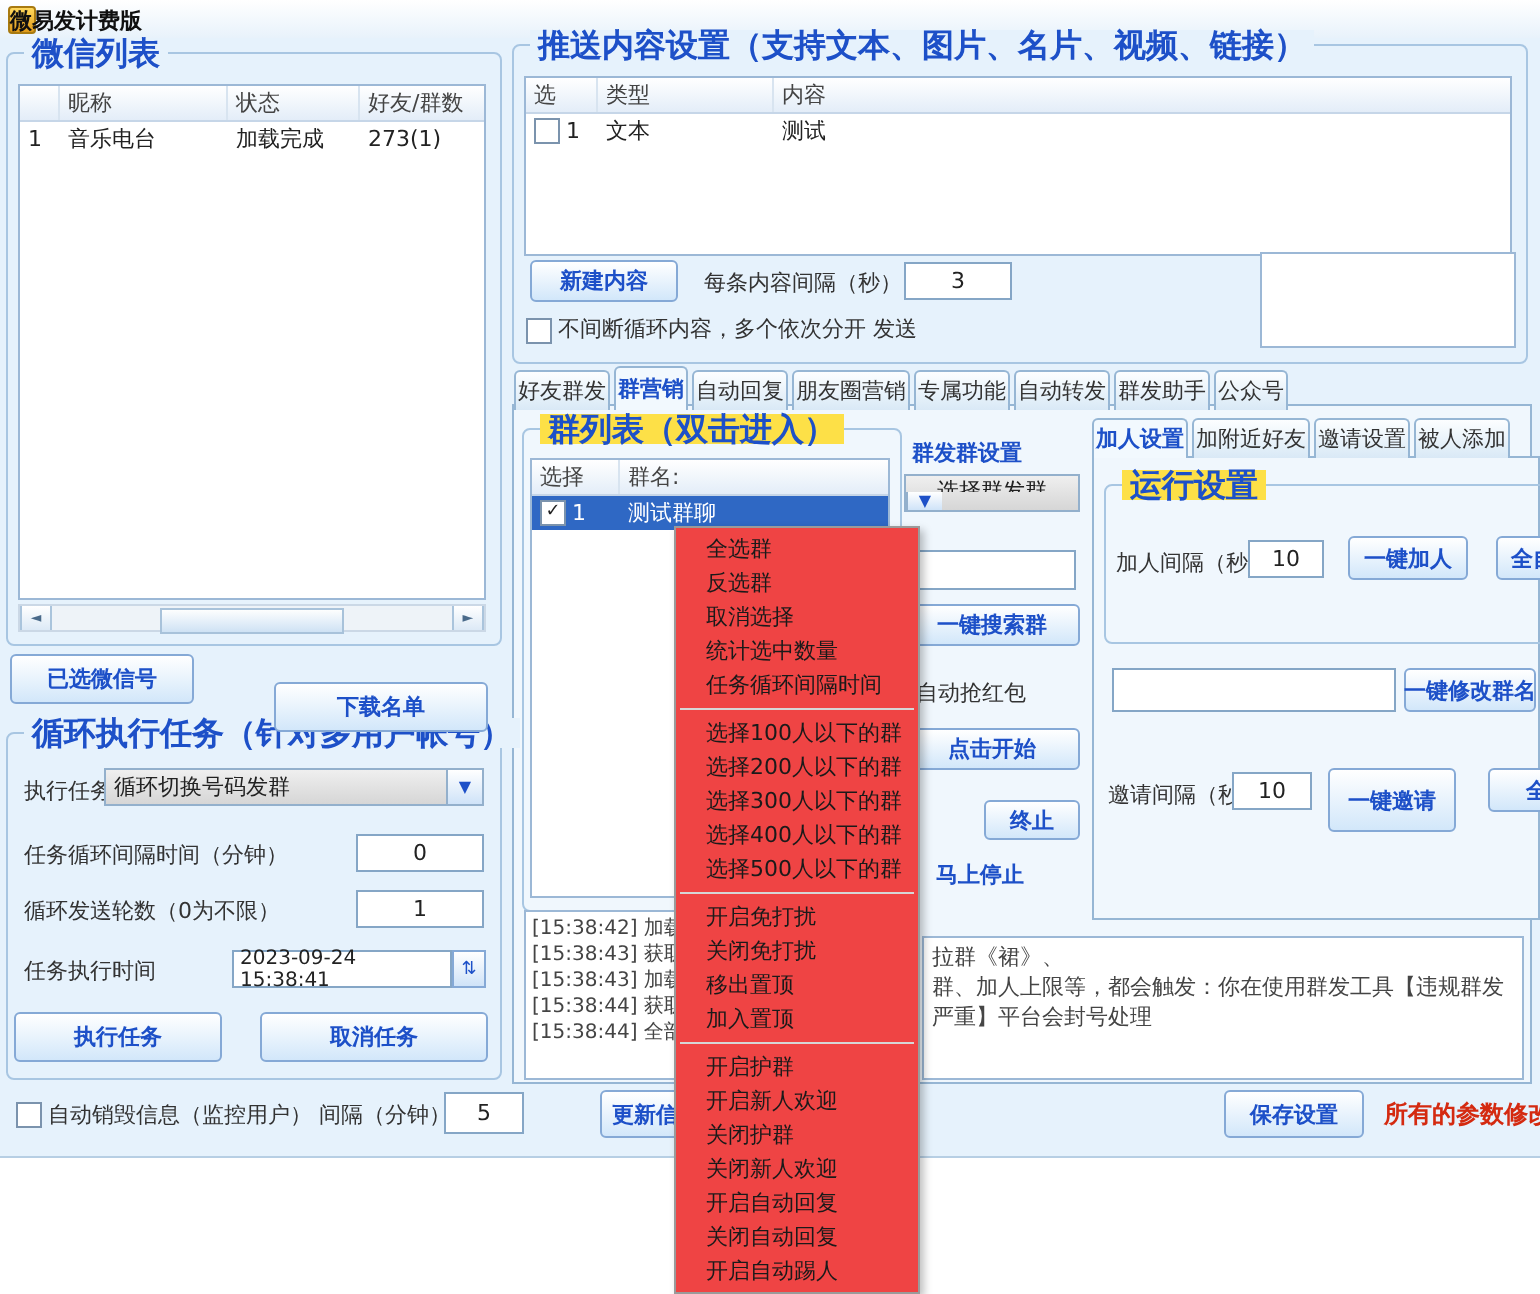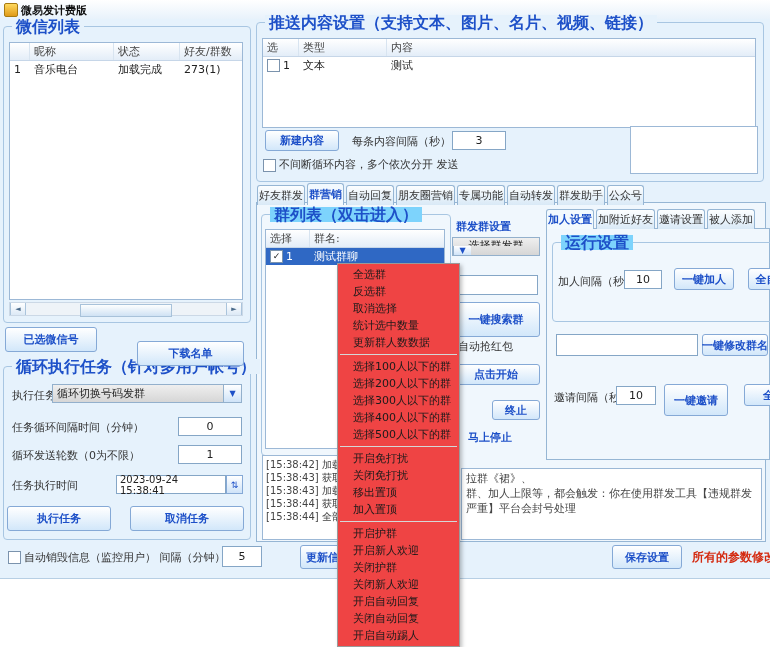--- a/index.html
+++ b/index.html
@@ -1,24 +1,24 @@
 <!DOCTYPE html>
 <html><head>
 <meta charset="utf-8">
 <style>
   html,body{margin:0;padding:0;}
   body{font-family:"DejaVu Sans",sans-serif;}
   #app{position:relative;width:770px;height:647px;background:#fff;overflow:hidden;}
   .win{position:absolute;left:0;top:0;width:770px;height:578px;background:#e6f2fc;border-bottom:1px solid #b7cfe4;}
   .titlebar{position:absolute;left:0;top:0;width:770px;height:19px;background:linear-gradient(#ffffff,#e8f2fb);}
   .ticon{position:absolute;left:4px;top:3px;width:12px;height:12px;background:linear-gradient(#ffd95e,#e09a18);border:1px solid #a87a10;border-radius:2px;}
-  .ttext{position:absolute;left:21px;top:3px;font-size:11px;font-weight:bold;color:#101010;white-space:nowrap;font-family:Liberation Mono, monospace;}
+  .ttext{position:absolute;left:5px;top:3px;font-size:11px;font-weight:bold;color:#101010;white-space:nowrap;font-family:Liberation Mono, monospace;}
   .gb{position:absolute;border:1px solid #a8c6e2;border-radius:4px;z-index:2;}
   .gt{position:absolute;top:-8px;left:8px;background:#e6f2fc;padding:0 4px;font-size:16px;font-weight:bold;color:#1d50c8;line-height:15px;white-space:nowrap;}
-  .gt2{background:#7dd3fc;}
+  .gt2{background:#fde047;}
   .btn{position:absolute;display:flex;align-items:center;justify-content:center;border:1px solid #85a9d6;border-radius:3px;background:linear-gradient(#ffffff,#d2e7fa);color:#1d50c8;font-size:11px;font-weight:bold;white-space:nowrap;cursor:pointer;z-index:3;box-sizing:border-box;}
   .inp{position:absolute;border:1px solid #85a6c6;background:#fff;font-size:11px;font-family:inherit;padding:0 3px;box-sizing:border-box;z-index:3;color:#222;}
   input.inp{outline:none;}
   .inp.num{text-align:center;}
   .dtext{display:flex;align-items:center;font-size:10px;}
   .lbl{position:absolute;font-size:11px;color:#333;white-space:nowrap;z-index:3;}
   .lbl.blue{color:#1d50c8;font-weight:bold;}
   .tbl{position:absolute;background:#fff;border:1px solid #9cb8d6;box-sizing:border-box;z-index:3;overflow:hidden;}
   .thead{display:flex;background:linear-gradient(#ffffff,#e3edf8);border-bottom:1px solid #c6d6e8;height:17px;}
   .th{font-size:11px;color:#444;padding:1px 4px;border-right:1px solid #d8e4f0;box-sizing:border-box;overflow:hidden;white-space:nowrap;}
@@ -154,21 +154,21 @@
       <div class="td" style="flex:1;">测试群聊</div>
     </div>
   </div>
 
   <span class="lbl blue" style="left:456px;top:219px;">群发群设置</span>
   <div class="combo" style="left:452px;top:237px;width:88px;height:19px;flex-direction:column;">
     <span class="cv">选择群发群</span>
     <span class="ca">▼</span>
   </div>
   <input class="inp" style="left: 456px; top: 275px; width: 82px; height: 20px;">
-  <div class="btn" style="left:452px;top:302px;width:88px;height:35px;">一键搜索群</div>
+  <div class="btn" style="left:452px;top:302px;width:88px;height:21px;">一键搜索群</div>
   <span class="lbl" style="left:458px;top:339px;">自动抢红包</span>
   <div class="btn" style="left:452px;top:364px;width:88px;height:21px;">点击开始</div>
   <div class="btn" style="left:492px;top:400px;width:48px;height:20px;">终止</div>
   <span class="lbl blue" style="left:468px;top:430px;">马上停止</span>
 
   <div class="tabs" style="left:546px;top:209px;">
     <div class="tab on" style="height:19px;line-height:19px;">加人设置</div>
     <div class="tab">加附近好友</div>
     <div class="tab">邀请设置</div>
     <div class="tab">被人添加</div>
@@ -206,21 +206,21 @@
   <input class="inp num" style="left: 222px; top: 546px; width: 40px; height: 21px;" value="5">
   <div class="btn" style="left:300px;top:545px;width:56px;height:24px;">更新信息</div>
   <div class="btn" style="left:612px;top:545px;width:70px;height:24px;">保存设置</div>
   <span class="warn" style="left:692px;top:549px;">所有的参数修改需要保存后生效</span>
 
   <div class="menu">
     <div class="mi">全选群</div>
     <div class="mi">反选群</div>
     <div class="mi">取消选择</div>
     <div class="mi">统计选中数量</div>
-    <div class="mi">更新群人数数据</div>
+    <div class="mi">任务循环间隔时间</div>
     <div class="msep"></div>
     <div class="mi">选择100人以下的群</div>
     <div class="mi">选择200人以下的群</div>
     <div class="mi">选择300人以下的群</div>
     <div class="mi">选择400人以下的群</div>
     <div class="mi">选择500人以下的群</div>
     <div class="msep"></div>
     <div class="mi">开启免打扰</div>
     <div class="mi">关闭免打扰</div>
     <div class="mi">移出置顶</div>

